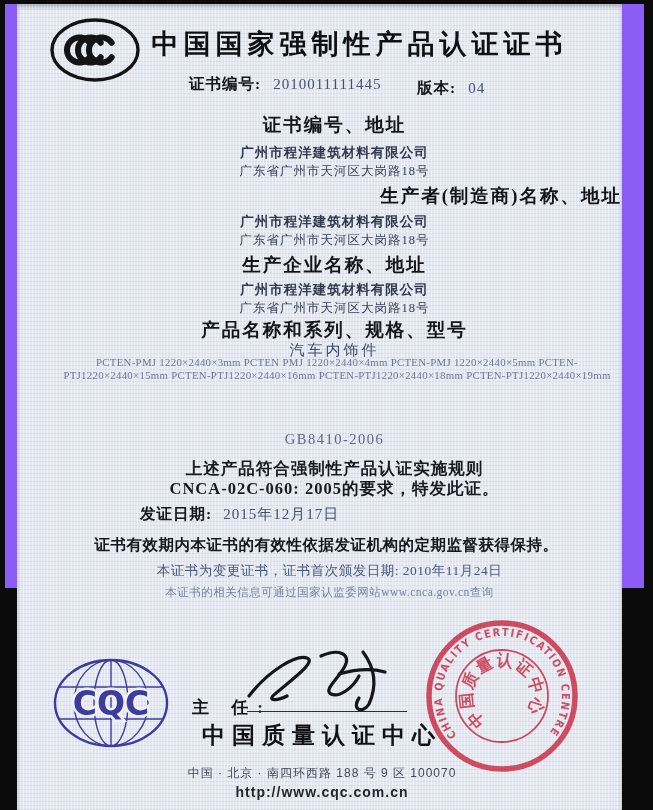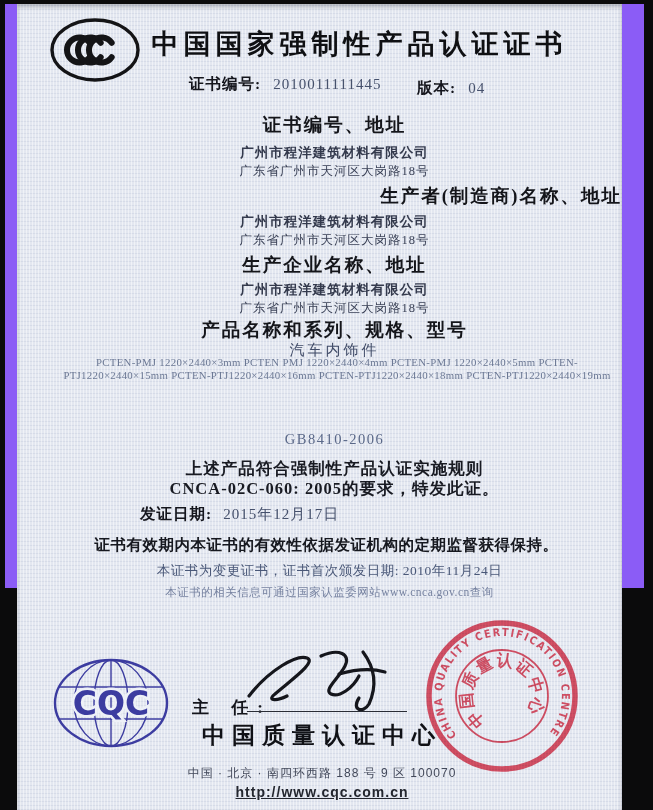--- a/index.html
+++ b/index.html
@@ -40,21 +40,21 @@
   .stmt{left:30px;right:0;font-weight:bold;font-size:16.5px;color:#181a22;letter-spacing:1px;}
   .validity{left:14px;right:0;font-weight:bold;font-size:15.5px;color:#16181f;letter-spacing:.5px;}
   .change{left:20px;right:0;font-size:13.5px;color:#4a5878;letter-spacing:.5px;}
   .query{left:20px;right:0;font-size:11.5px;color:#7682a0;letter-spacing:.5px;}
   .director{left:175px;top:692px;font-weight:bold;font-size:17px;color:#14151c;letter-spacing:9px;}
   .sigline{left:230px;top:707px;width:160px;border-top:1.5px solid #2a2d36;height:0;}
   .orgname{left:115px;width:380px;top:716px;font-weight:bold;font-size:23px;color:#101116;letter-spacing:7px;}
   .orgaddr{left:110px;width:390px;top:761px;font-size:12px;color:#43495a;letter-spacing:1px;
     font-family:"Liberation Sans","DejaVu Sans",sans-serif;}
   .orgurl{left:110px;width:390px;top:780px;font-size:14px;font-weight:bold;color:#23262e;letter-spacing:1px;
-    font-family:"Liberation Sans","DejaVu Sans",sans-serif;text-decoration:underline;}
+    font-family:"Liberation Sans","DejaVu Sans",sans-serif;}
   .seal{left:405px;top:612px;opacity:.92;mix-blend-mode:multiply;}
   .sealtext{font-family:"DejaVu Sans","Liberation Sans",sans-serif;font-weight:bold;}
   .cqcword{font-family:"DejaVu Sans","Liberation Sans",sans-serif;font-weight:bold;
     paint-order:stroke;stroke:#eef1f7;stroke-width:5px;}
   svg{display:block;}
 </style>
 </head>
 <body>
 
 <div class="paper">

